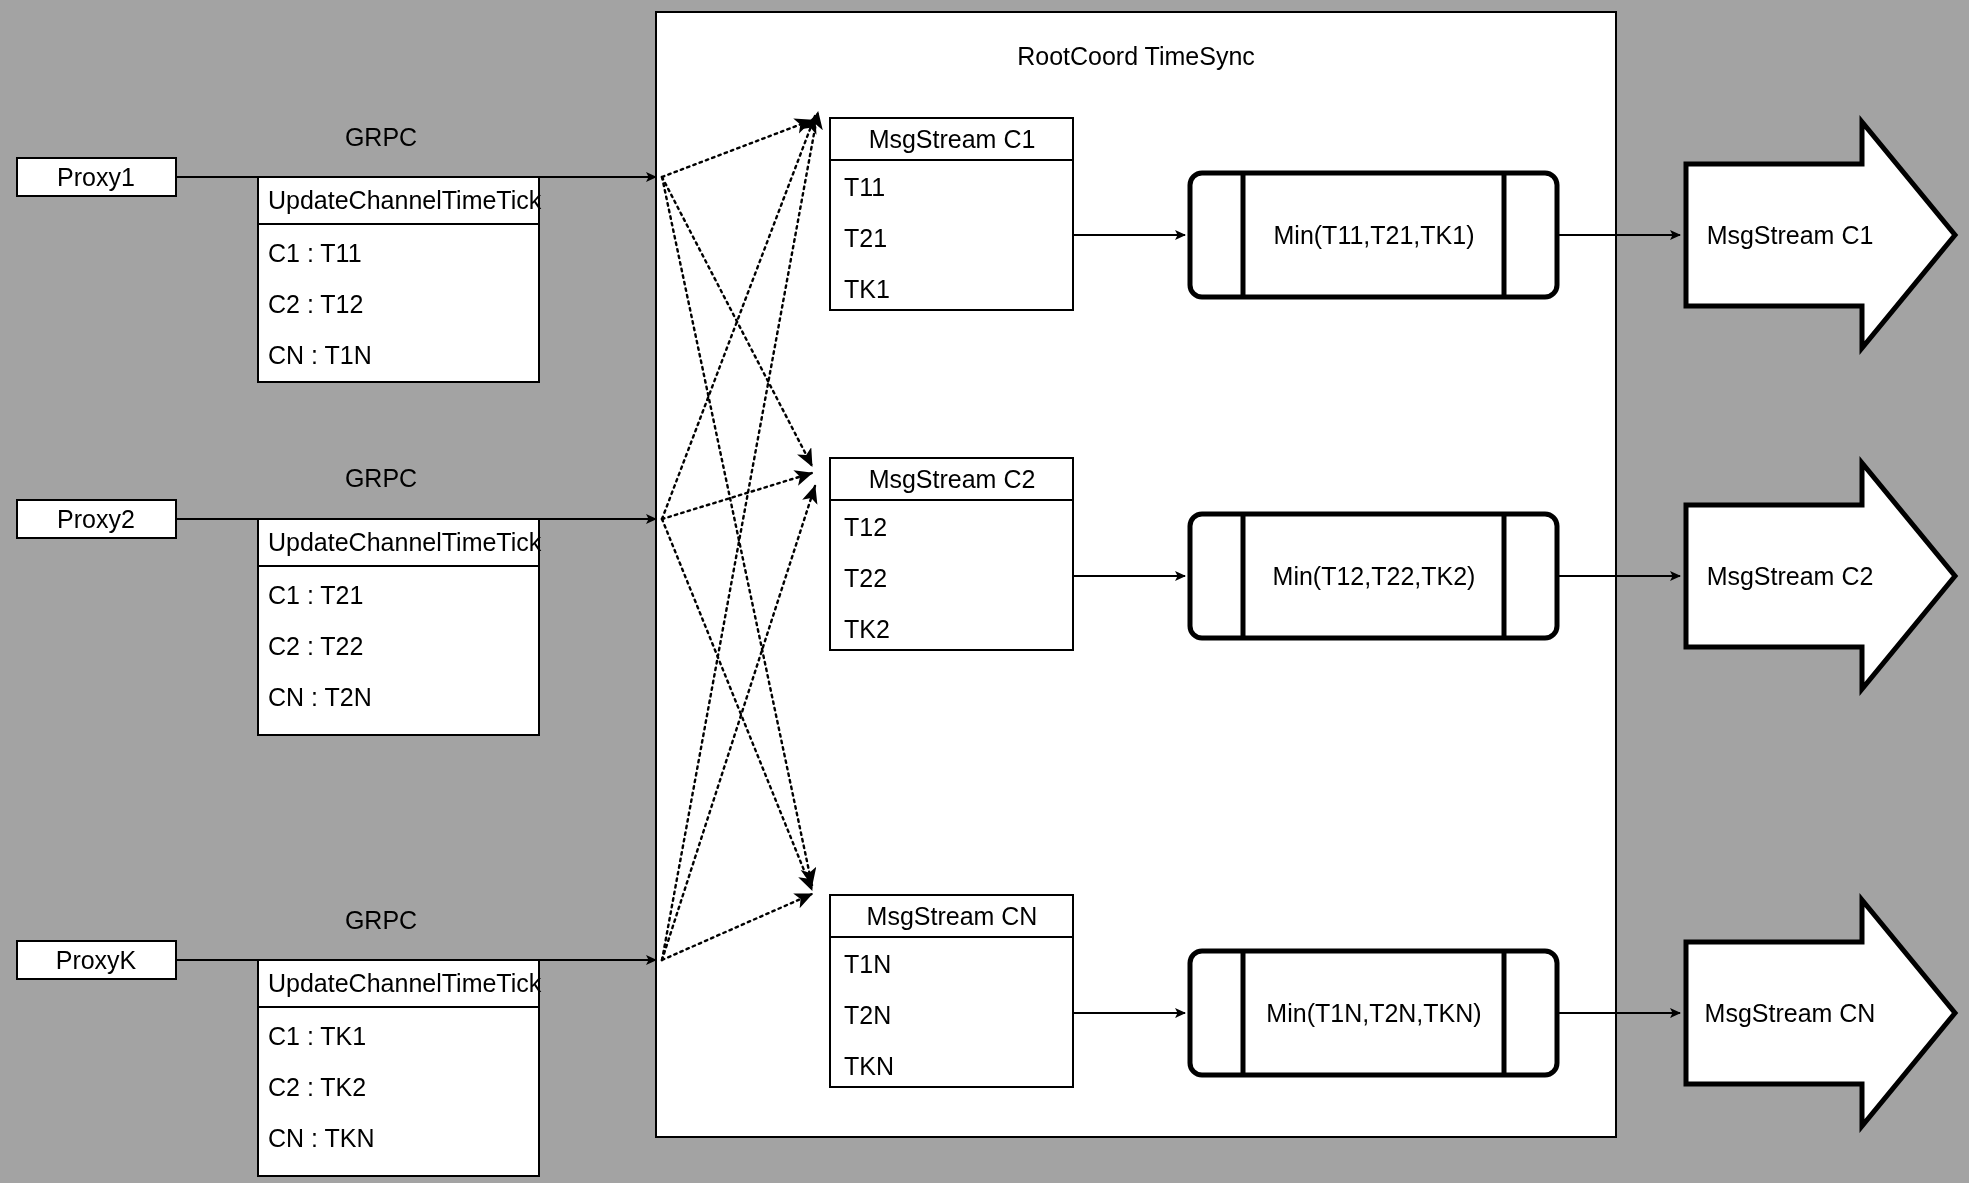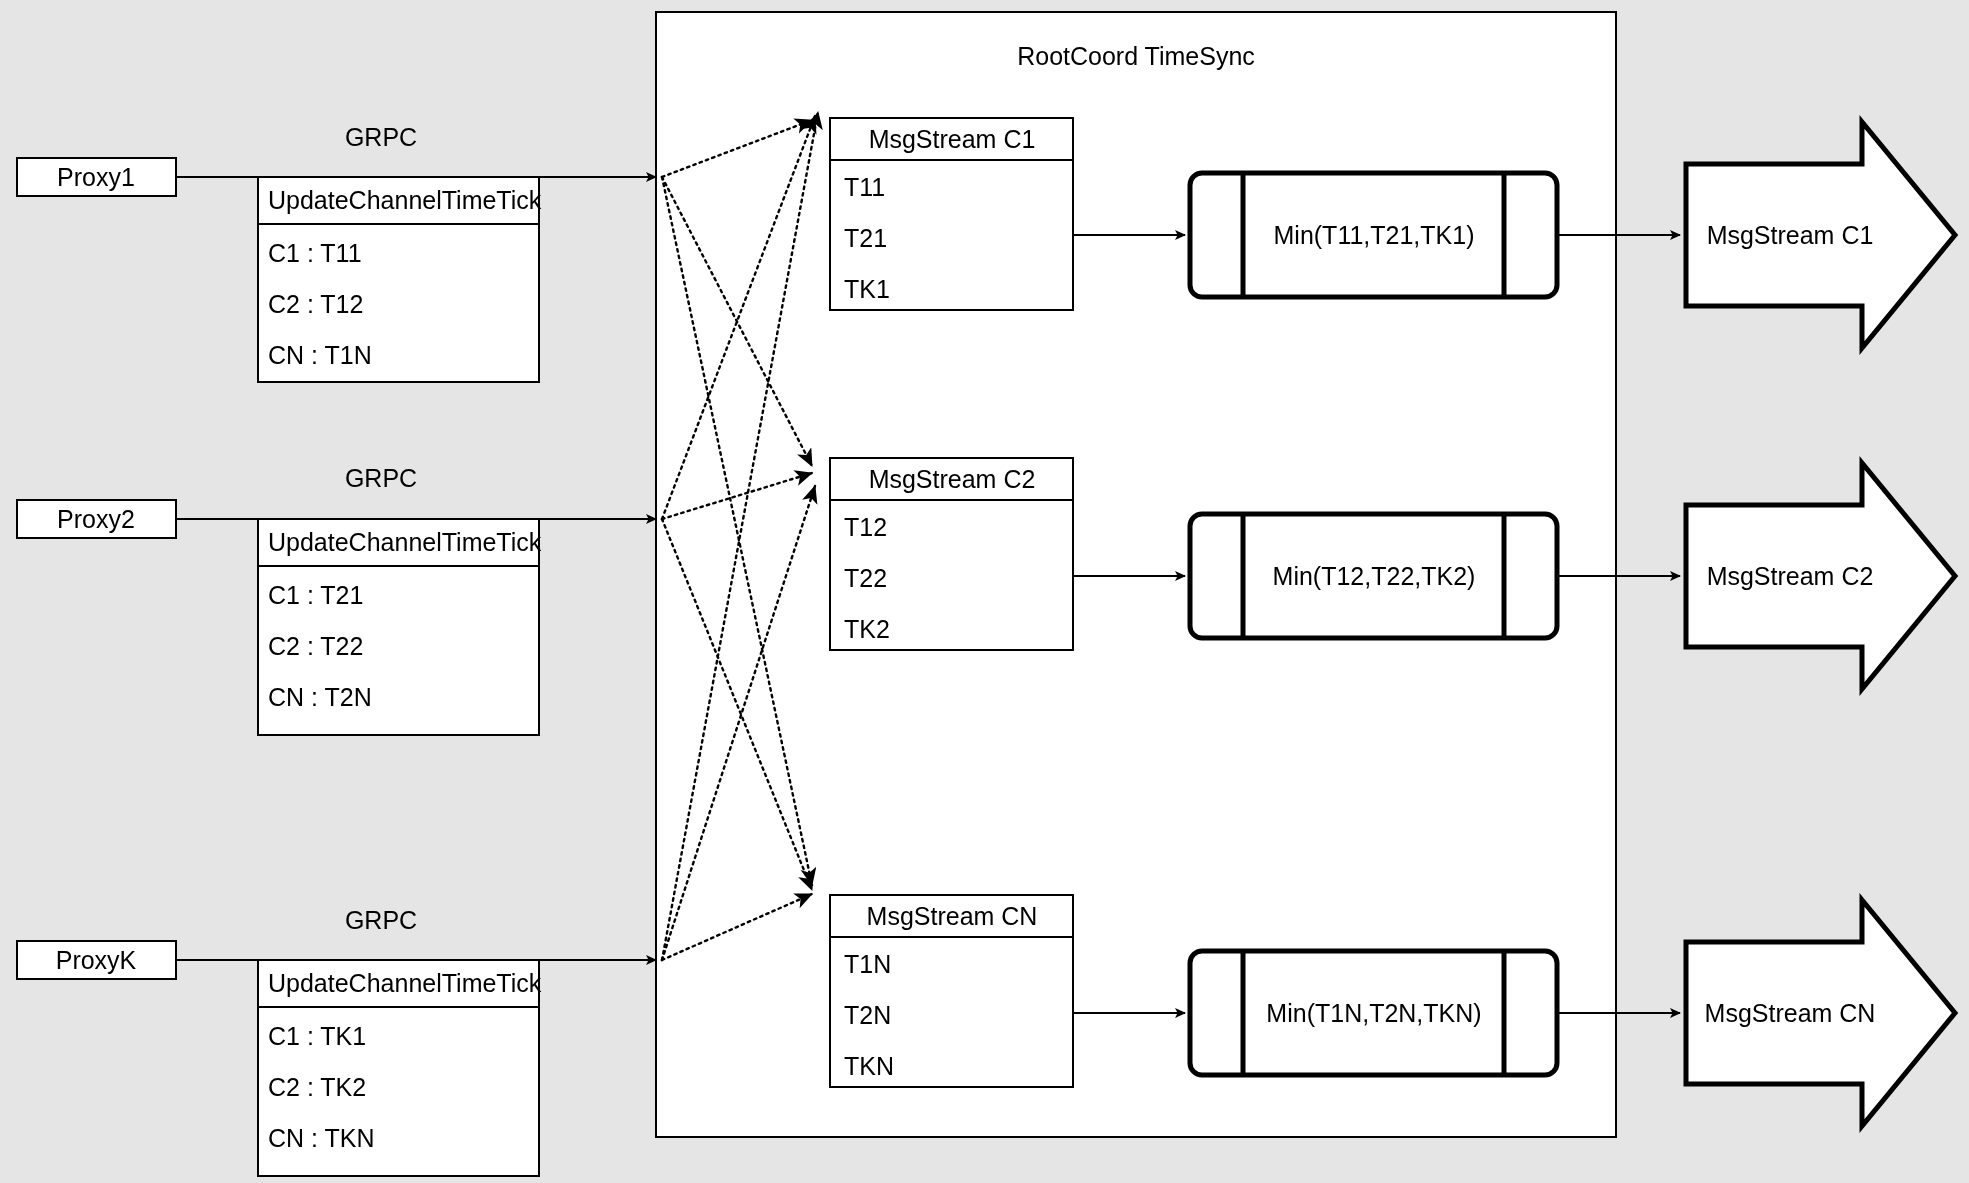--- a/index.html
+++ b/index.html
@@ -7,21 +7,21 @@
     padding: 0;
     background: #ffffff;
   }
   body {
     font-family: "Liberation Sans", sans-serif;
   }
   #canvas {
     position: relative;
     width: 1969px;
     height: 1183px;
-    background: #e5e5e5;
+    background: #a3a3a3;
     overflow: hidden;
   }
   svg.diagram {
     position: absolute;
     top: 0;
     left: 0;
     width: 1969px;
     height: 1183px;
   }
   .stroke-thin {

